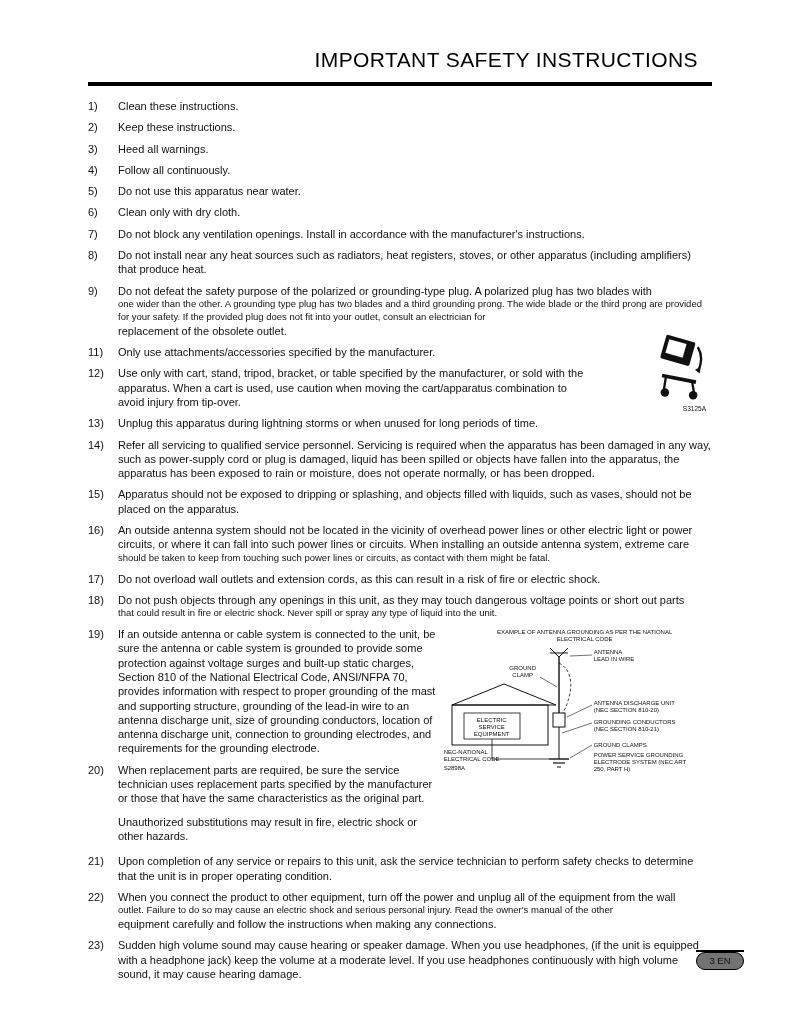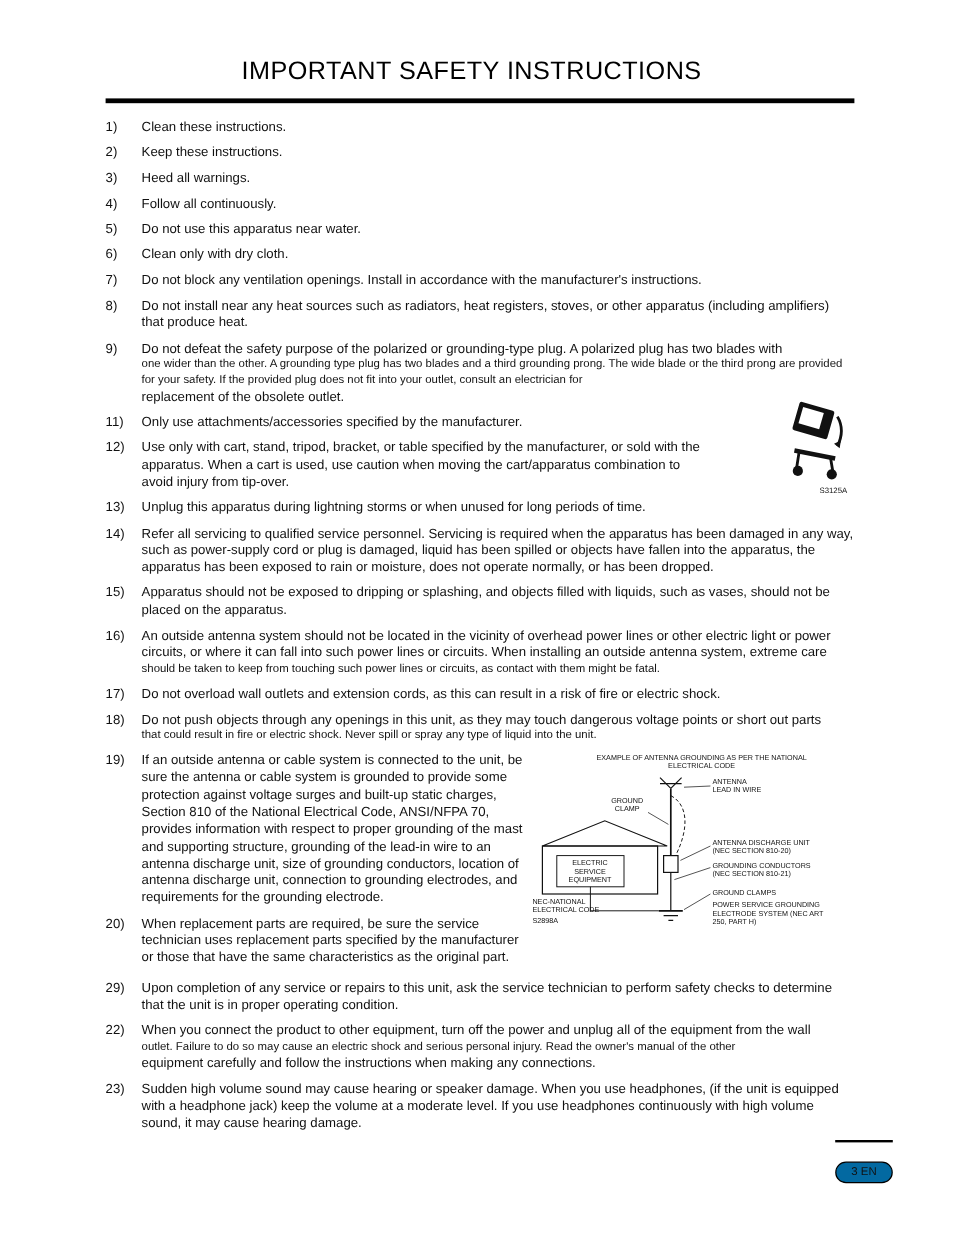--- a/index.html
+++ b/index.html
@@ -2,21 +2,21 @@
 <html><head>
 <meta charset="utf-8">
 <style>
   *{box-sizing:border-box}
   html,body{margin:0;padding:0;background:#fff}
   .page{position:relative;width:800px;height:1036px;margin:0 auto;background:#fff;overflow:hidden;
         font-family:"Liberation Sans",sans-serif;color:#111}
   .watermark{position:absolute;top:392px;left:72px;z-index:0;font-size:148px;font-weight:bold;
              color:#ececec;letter-spacing:4px;user-select:none;white-space:nowrap}
   .content{position:relative;z-index:1;padding:48px 88px 0}
-  h1.title{margin:0 0 10px 0;font-size:21px;font-weight:500;text-align:center;padding-right:14px;
+  h1.title{margin:0 0 10px 0;font-size:21px;font-weight:500;text-align:right;padding-right:14px;
            letter-spacing:.4px;color:#000}
   .rule{height:4px;background:#000;margin-bottom:13px}
   .item{display:flex;margin-bottom:7px;font-size:11px;line-height:1.3}
   .num{flex:0 0 30px;width:30px}
   .txt{flex:1}
   .t,.t2{display:block}
   .sub{display:block;font-size:9.5px;line-height:1.36}
   .extra{display:block;margin-top:9px}
   .rel{position:relative}
   .pad-icon{padding-right:118px}
@@ -38,21 +38,21 @@
   .l-gc{left:150px;top:90px}
   .l-gc2{left:150px;top:97px}
   .l-ese{left:23px;top:88px;width:50px;text-align:center}
   .l-gcs{left:150px;top:113px}
   .l-ps{left:150px;top:123px;width:94px}
   .l-nec{left:0;top:120px;width:60px}
   .l-code{left:0;top:136px}
   .pagenum{position:absolute;right:56px;top:950px;width:48px;z-index:1}
   .pn-line{border-top:2px solid #000}
   .pn-box{border:1px solid #000;border-radius:9px;font-size:9.5px;text-align:center;
-          padding:2px 0 3px;margin-top:16px;background:#0369a1}
+          padding:2px 0 3px;margin-top:0;background:#737373}
 </style>
 </head>
 <body>
 
 <div class="page">
 
   <div class="content">
     <h1 class="title">IMPORTANT SAFETY INSTRUCTIONS</h1>
     <div class="rule"></div>
 
@@ -183,20 +183,21 @@
         <div class="item">
           <span class="num">19)</span>
           <span class="txt">
               <span class="t">If an outside antenna or cable system is connected to the unit, be sure the antenna or cable system is grounded to provide some protection against voltage surges and built-up static charges, Section 810 of the National Electrical Code, ANSI/NFPA 70, provides information with respect to proper grounding of the mast and supporting structure, grounding of the lead-in wire to an antenna discharge unit, size of grounding conductors, location of antenna discharge unit, connection to grounding electrodes, and requirements for the grounding electrode.</span>
             </span>
         </div>
         <div class="item">
           <span class="num">20)</span>
           <span class="txt">
             <span class="t">When replacement parts are required, be sure the service technician uses replacement parts specified by the manufacturer or those that have the same characteristics as the original part.</span>
+            <span class="t extra">Unauthorized substitutions may result in fire, electric shock or other hazards.</span>
           </span>
         </div>
       </div>
       <div class="col-right">
         <div class="diagram">
           <svg class="dsvg" viewBox="0 0 268 160" width="268" height="160" aria-hidden="true">
             <polygon points="8,76 60,55 112,76" fill="none" stroke="#111" stroke-width="1"></polygon>
             <rect x="8" y="76" width="96" height="40" fill="none" stroke="#111" stroke-width="1"></rect>
             <rect x="20" y="84" width="56" height="26" fill="none" stroke="#111" stroke-width="0.8"></rect>
             <line x1="115" y1="28" x2="115" y2="84" stroke="#111" stroke-width="1.4"></line>
@@ -227,21 +228,21 @@
           <span class="dlabel l-ese">ELECTRIC SERVICE EQUIPMENT</span>
           <span class="dlabel l-gcs nw">GROUND CLAMPS</span>
           <span class="dlabel l-ps">POWER SERVICE GROUNDING ELECTRODE SYSTEM (NEC ART 250, PART H)</span>
           <span class="dlabel l-nec">NEC-NATIONAL ELECTRICAL CODE</span>
           <span class="dlabel l-code nw">S2898A</span>
         </div>
       </div>
     </div>
 
     <div class="item">
-      <span class="num">29)</span>
+      <span class="num">21)</span>
       <span class="txt">
           <span class="t">Upon completion of any service or repairs to this unit, ask the service technician to perform safety checks to determine that the unit is in proper operating condition.</span>
         </span>
     </div>
     <div class="item">
       <span class="num">22)</span>
       <span class="txt">
         <span class="t">When you connect the product to other equipment, turn off the power and unplug all of the equipment from the wall</span>
         <span class="sub">outlet. Failure to do so may cause an electric shock and serious personal injury. Read the owner's manual of the other</span>
         <span class="t2">equipment carefully and follow the instructions when making any connections.</span>

